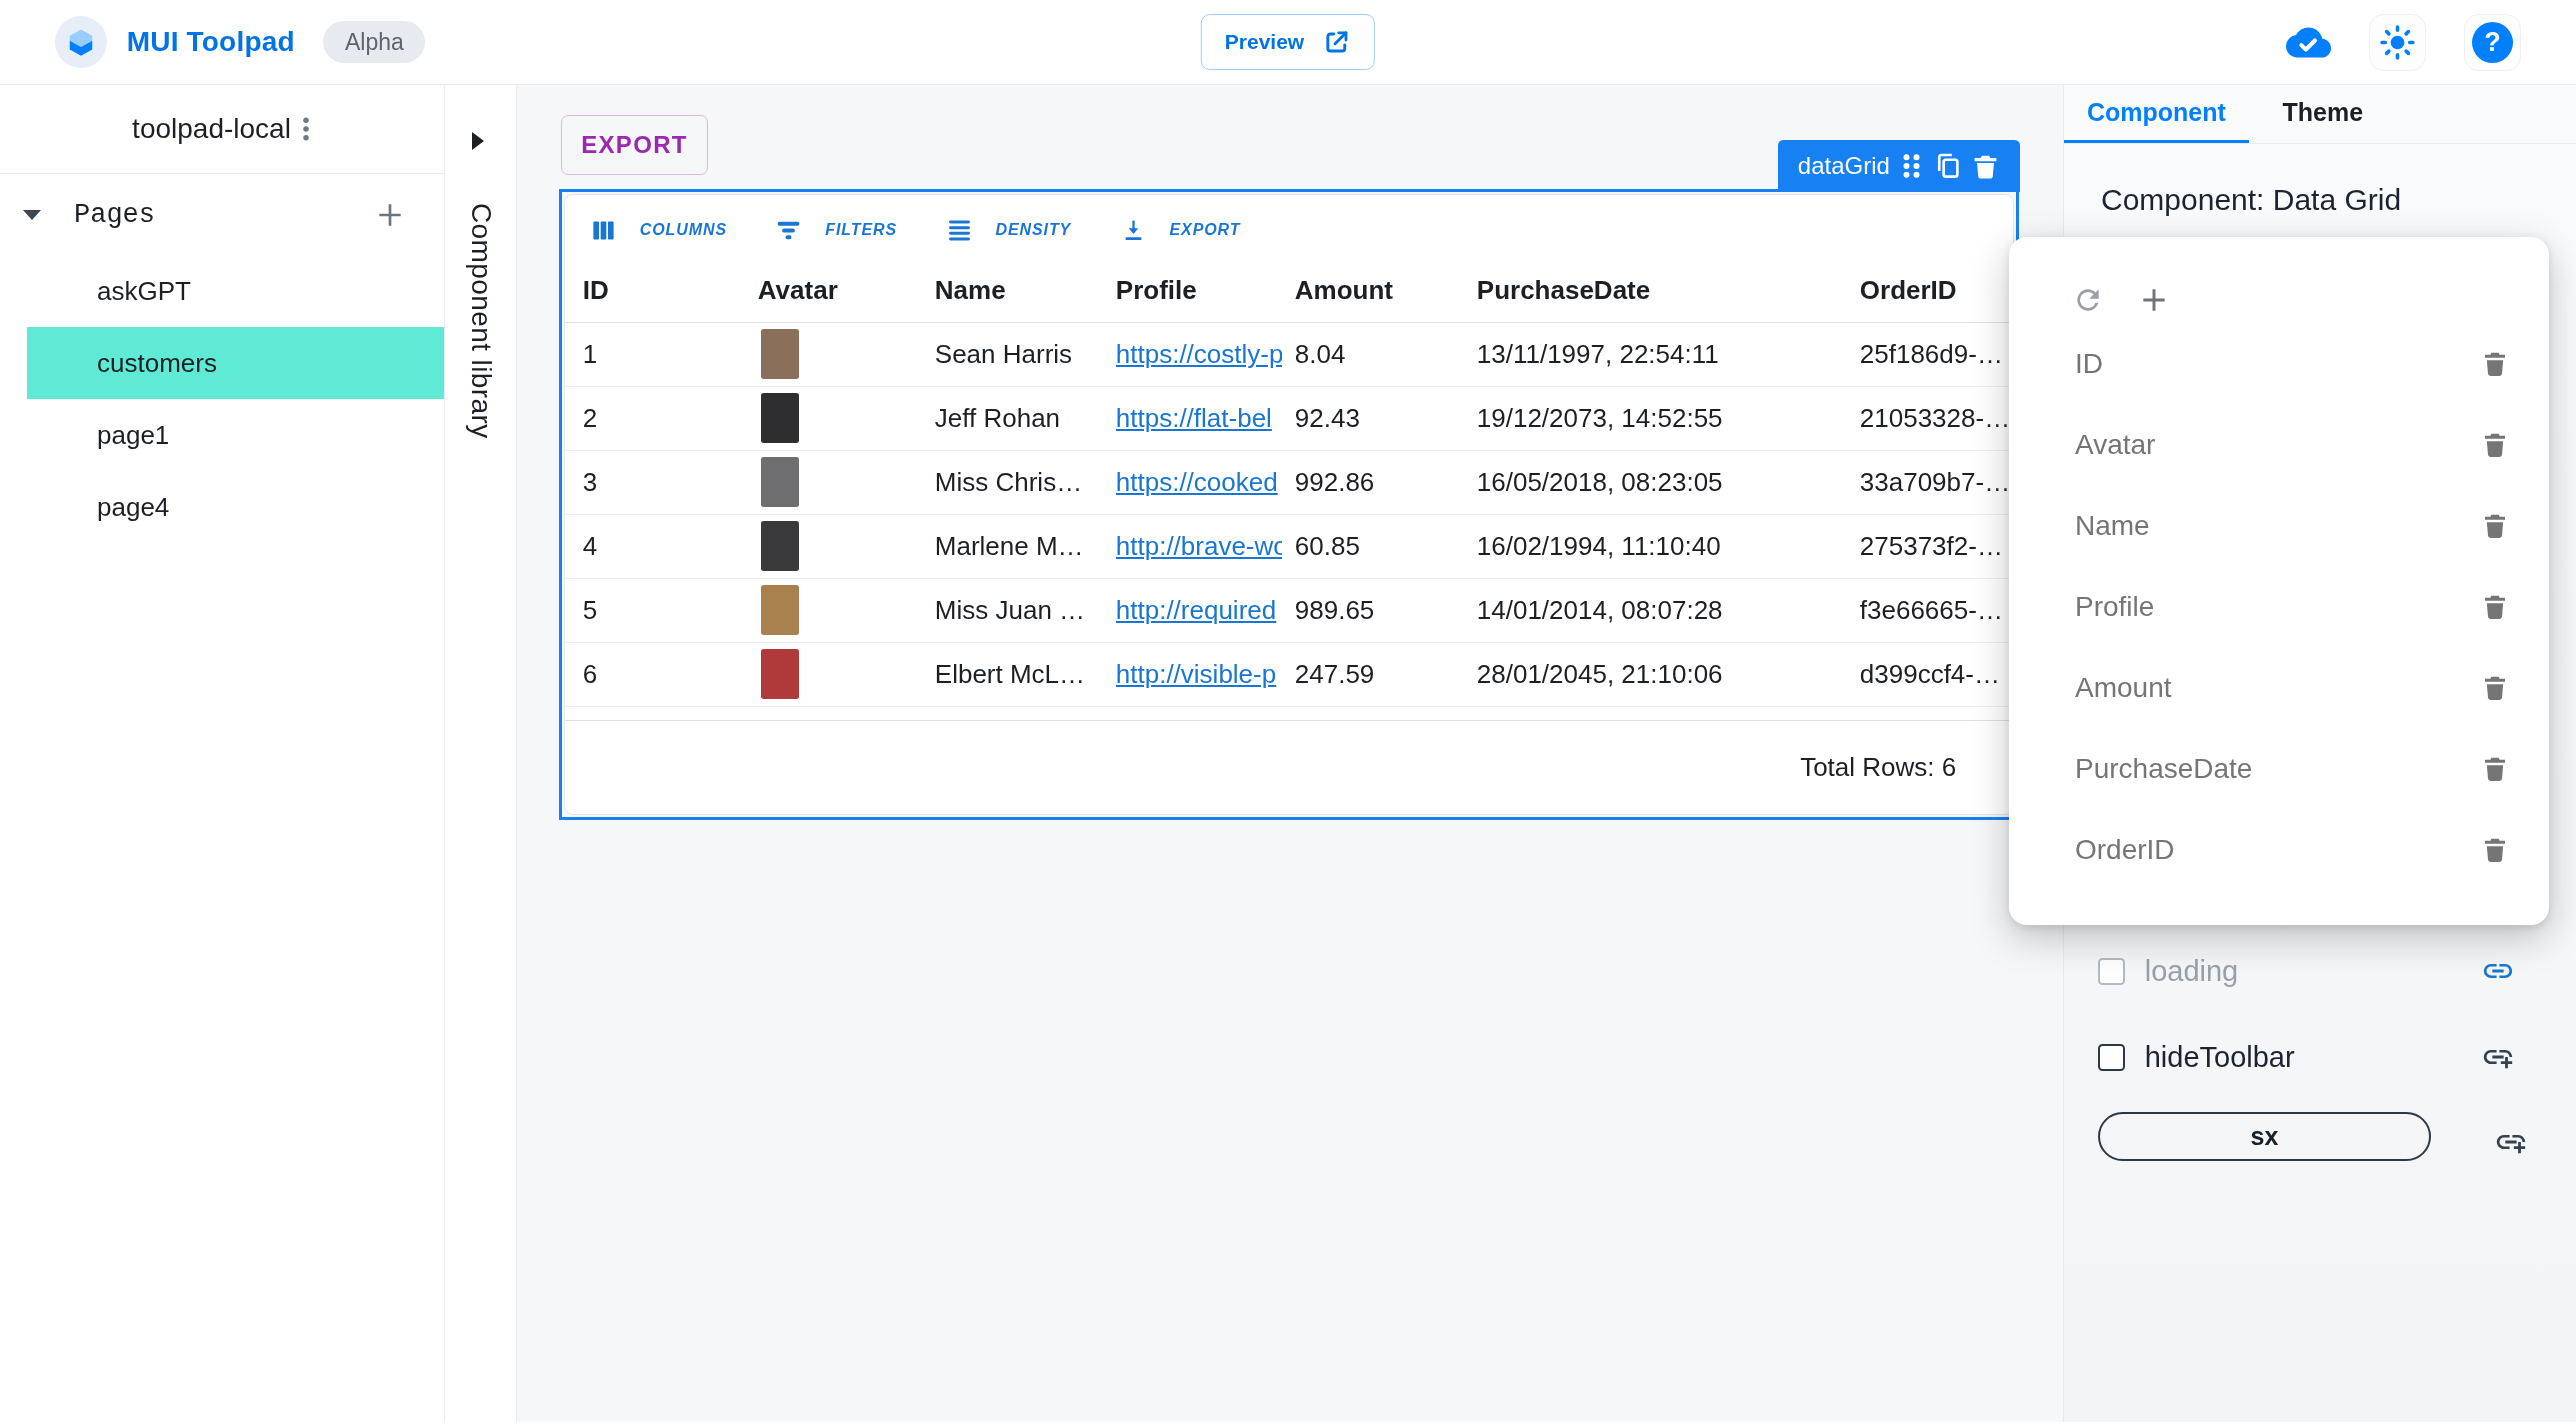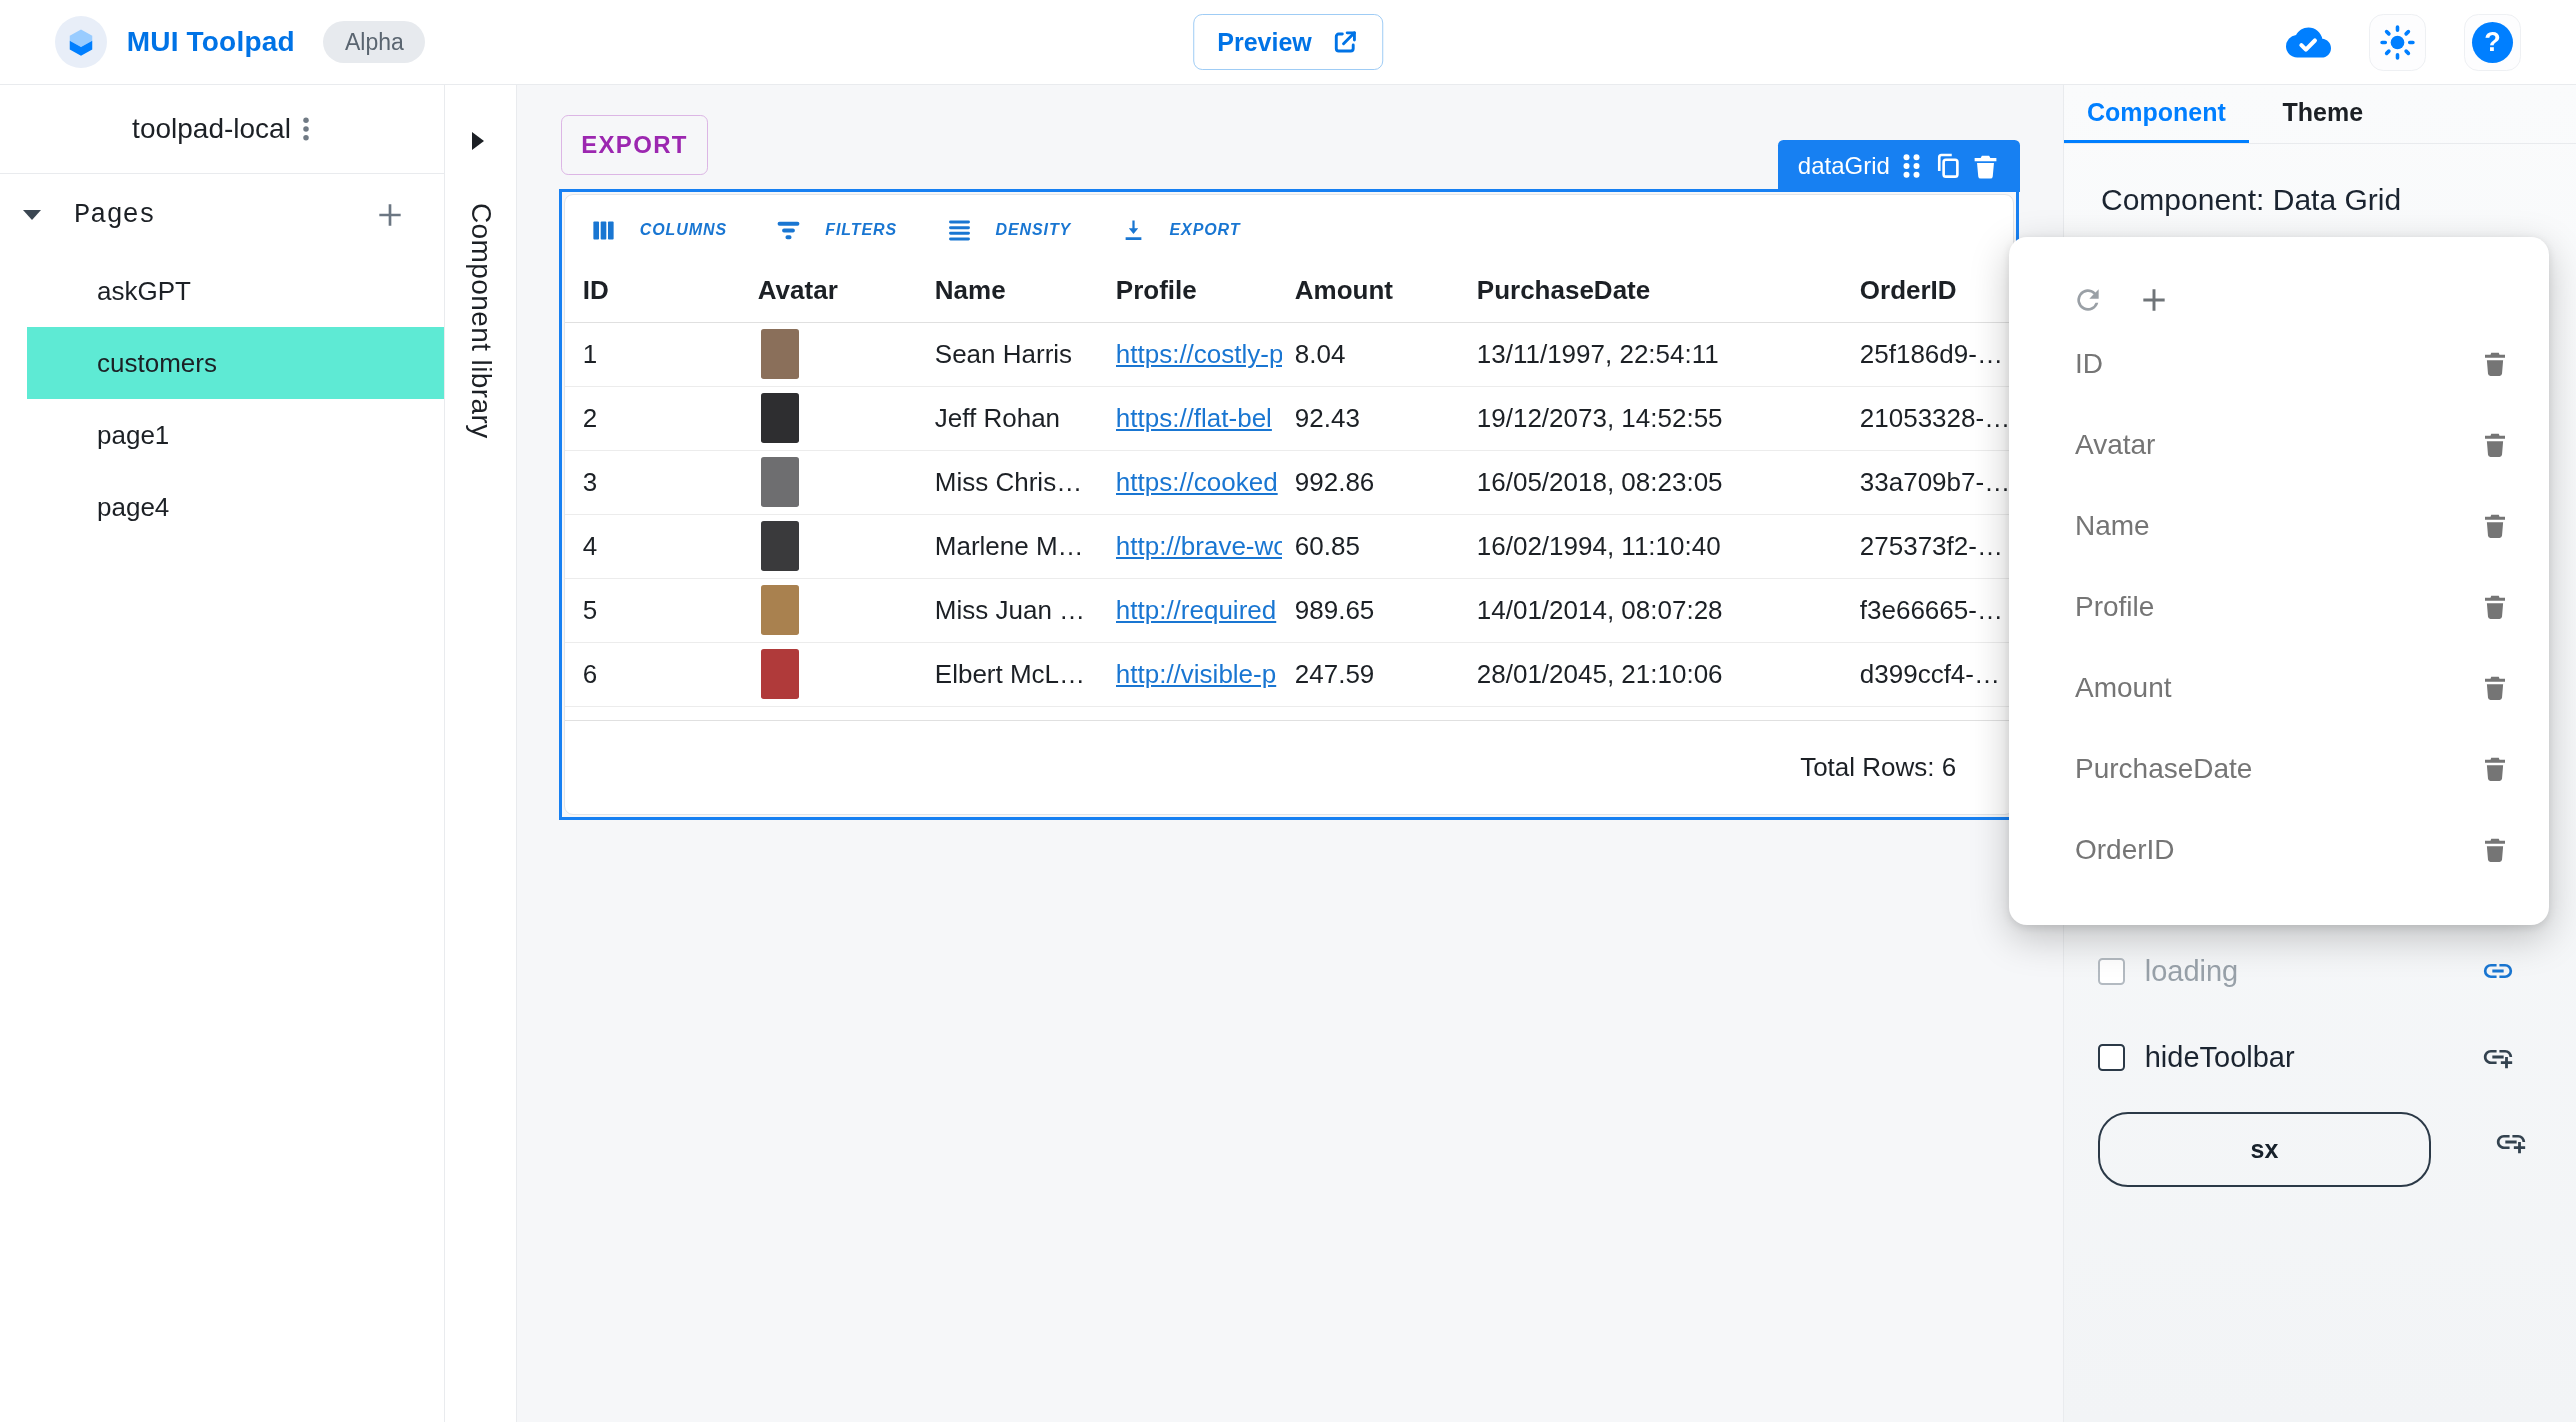--- a/index.html
+++ b/index.html
@@ -10,21 +10,21 @@
   .topbar { height:85px; background:#fff; border-bottom:1.8px solid #e9ebee;
             display:flex; align-items:center; position:relative; }
   .brand-wrap { display:flex; align-items:center; gap:19.7px; margin-left:55px; }
   .logo-circle { width:52px; height:52px; border-radius:50%; background:#e8eef8;
                  display:flex; align-items:center; justify-content:center; }
   .brand { font-size:28px; font-weight:bold; color:#0073e6; letter-spacing:0.2px; }
   .badge { background:#e7eaee; color:#5a6570; border-radius:25px;
            padding:7.2px 21.5px; font-size:23px; margin-left:9px; }
   .preview-btn { position:absolute; left:50%; top:50%; transform:translate(-50%,-50%);
                  display:flex; align-items:center; gap:18px; border:1.8px solid #9fccf5;
-                 border-radius:9px; padding:12.5px 23px; color:#0073e6; font-size:25px;
+                 border-radius:9px; padding:12.5px 23px; color:#0073e6; font-size:21px;
                  font-weight:bold; background:#fff; cursor:pointer; }
   .top-right { margin-left:auto; display:flex; align-items:center; gap:38px; margin-right:55px; }
   .sq-btn { width:57px; height:57px; border:1.8px solid #eef0f3; border-radius:14.3px;
             display:flex; align-items:center; justify-content:center; background:#fdfdfe; }
   .help-q { width:41px; height:41px; border-radius:50%; background:#007fff; color:#fff;
             display:flex; align-items:center; justify-content:center;
             font-size:27px; font-weight:bold; }
   .help-q::after { content:"?"; }
 
   
@@ -109,21 +109,21 @@
   .prop-row { position:absolute; left:34px; right:0; height:54px; display:flex;
               align-items:center; }
   .prop-row .cb { width:27px; height:27px; border-radius:4.5px; background:#fff; }
   .cb.gray { border:2.7px solid #b3bac1; }
   .cb.dark { border:2.7px solid #2b3947; }
   .prop-label { margin-left:19.7px; font-size:29px; }
   .prop-label.gray { color:#98a1a9; }
   .prop-label.dark { color:#1b2430; }
   .prop-link { position:absolute; left:383px; top:50%; transform:translateY(-50%); }
   .sx-row { position:absolute; left:34px; top:1027px; height:59px; }
-  .sx-btn { width:333px; height:75px; border:2.7px solid #2b3947; border-radius:30px;
+  .sx-btn { width:333px; height:49px; border:2.7px solid #2b3947; border-radius:30px;
             background:transparent; font-size:25px; font-weight:bold; color:#17212b;
             font-family:"Liberation Sans", sans-serif; cursor:pointer; }
   .sx-link { position:absolute; left:396px; top:50%; transform:translateY(-50%); }
 </style>
 </head>
 <body>
 
 <div class="topbar">
   <div class="brand-wrap">
     <div class="logo-circle">

